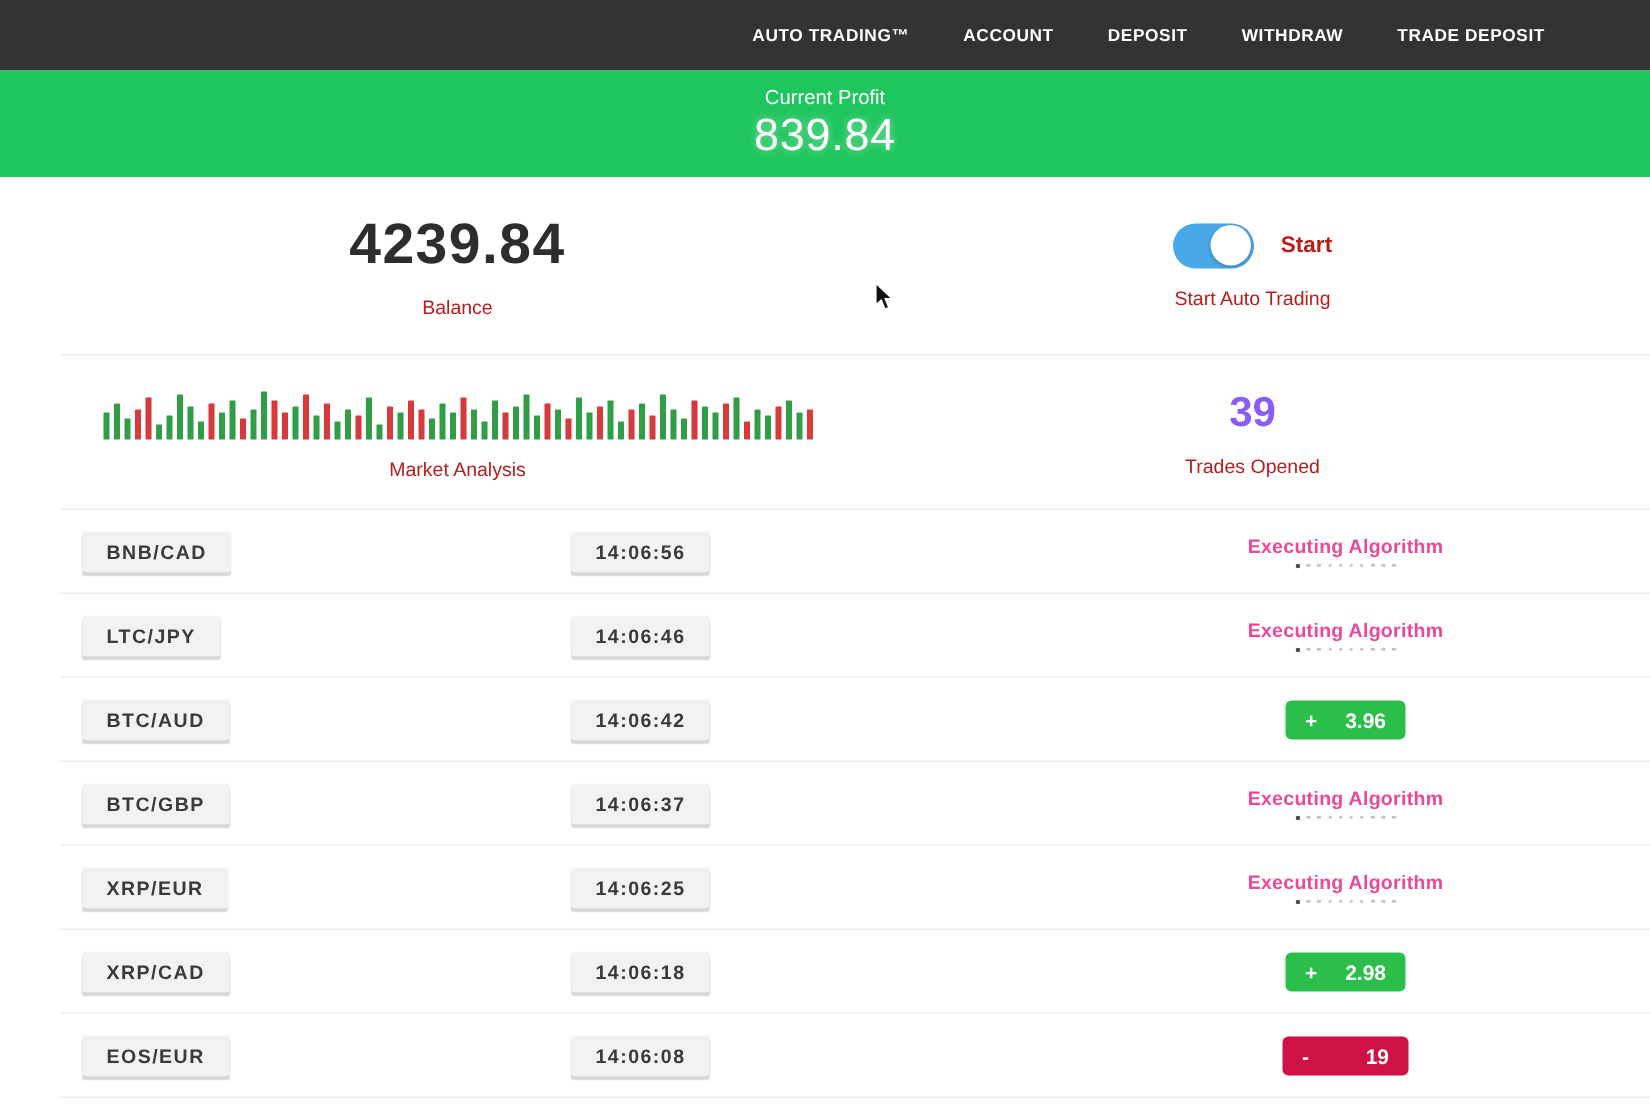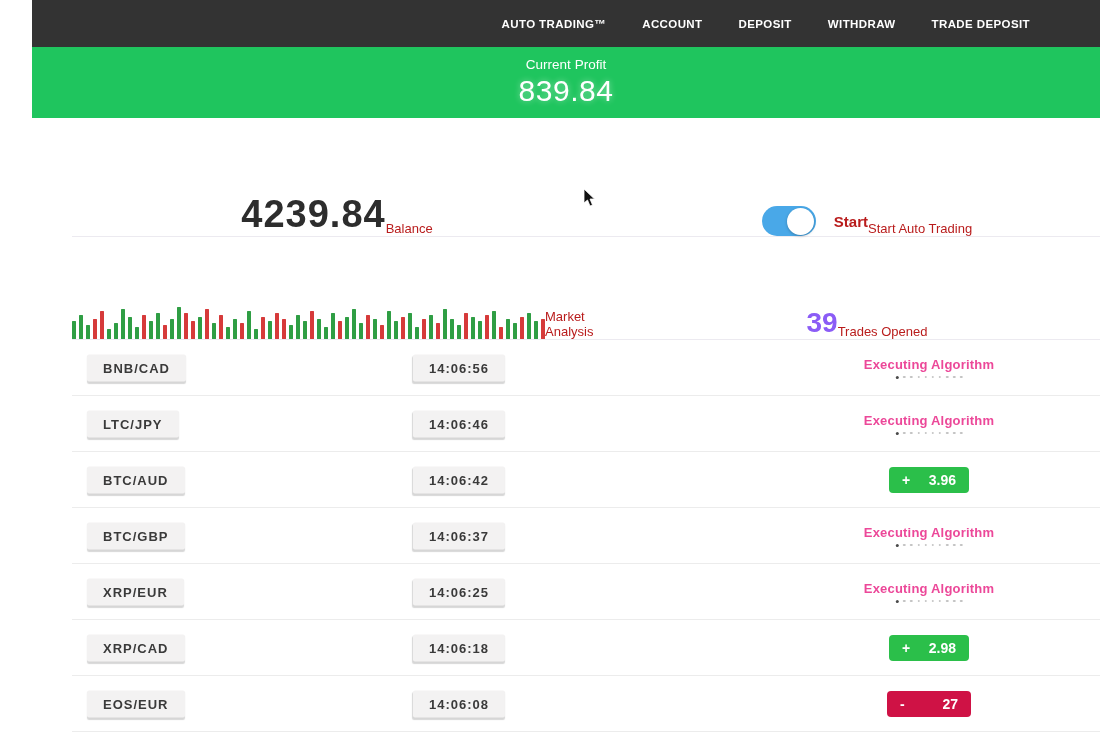--- a/index.html
+++ b/index.html
@@ -1,38 +1,38 @@
 <!DOCTYPE html>
 <html style="--nav-bg: #333333; --banner-green: #1fc55e; --profit-green: #2bbf4a; --loss-red: #cf1245; --toggle-blue: #49a8e8;"><head>
 <meta charset="utf-8">
 <style>
   * { margin: 0; padding: 0; box-sizing: border-box; }
   html, body { width: 1100px; height: 742px; overflow: hidden; background: #fff;
     font-family: "Liberation Sans", sans-serif; }
-  .page { width: 1100px; height: 742px; position: relative; background: #fff; padding-left: 32px; }
+  .page { width: 1100px; height: 742px; position: relative; background: #fff; }
 
   
   .topnav { height: 47px; background: var(--nav-bg, #333); display: flex;
     align-items: center; justify-content: flex-end; padding-right: 70px; gap: 36px; }
   .nav-item { color: #fff; font-size: 11.5px; font-weight: bold; letter-spacing: .4px;
     cursor: pointer; white-space: nowrap; }
 
   
   .banner { height: 71px; background: var(--banner-green, #1fc55e); display: flex;
     flex-direction: column; align-items: center; justify-content: center; }
   .banner-label { color: #fff; font-size: 13.5px; margin-bottom: 2px; }
   .banner-value { color: #fff; font-size: 30px; font-weight: normal; letter-spacing: .5px;
     text-shadow: 0 0 6px rgba(255,255,255,.45); }
 
   
   .summary-row { display: flex; margin: 0 0 0 40px; width: 1060px;
     border-bottom: 1px solid #eceaf0; }
   .summary-row.row1 { height: 119px; }
   .summary-row.row2 { height: 103px; }
-  .summary-col { flex: 1; display: flex; align-items: flex-end;
+  .summary-col { flex: 1; display: flex; flex-direction: column; align-items: center;
     justify-content: center; }
   .balance-value { font-size: 38px; font-weight: bold; color: #2d2d2d; letter-spacing: 1px; }
   .muted-label { font-size: 13px; color: #b91c1c; margin-top: 12px; }
 
   .toggle-wrap { display: flex; align-items: center; gap: 18px; }
   .toggle { width: 54px; height: 30px; border-radius: 15px; background: var(--toggle-blue, #49a8e8);
     position: relative; cursor: pointer; }
   .toggle-knob { width: 27px; height: 27px; border-radius: 50%; background: #fff;
     position: absolute; top: 1.5px; right: 1.5px; box-shadow: 0 1px 3px rgba(0,0,0,.25); }
   .toggle-label { font-size: 15px; font-weight: bold; color: #b91c1c; }
@@ -285,21 +285,21 @@
           </div>
         </div>
     </div>
 
     <div class="trade-row">
       <div class="chip pair-chip">EOS/EUR</div>
       <div class="chip time-chip">14:06:08</div>
       <div class="status-cell">
           <div class="badge loss">
             <span>-</span>
-            <span>27</span>
+            <span>19</span>
           </div>
         </div>
     </div>
   </div>
 
   <svg class="cursor" width="14" height="20" viewBox="0 0 14 20">
     <path d="M1,1 L1,15 L4.5,12 L7,18 L9.5,17 L7,11 L11.5,11 Z" fill="#111" stroke="#fff" stroke-width="0.8"></path>
   </svg>
 
 </div>

